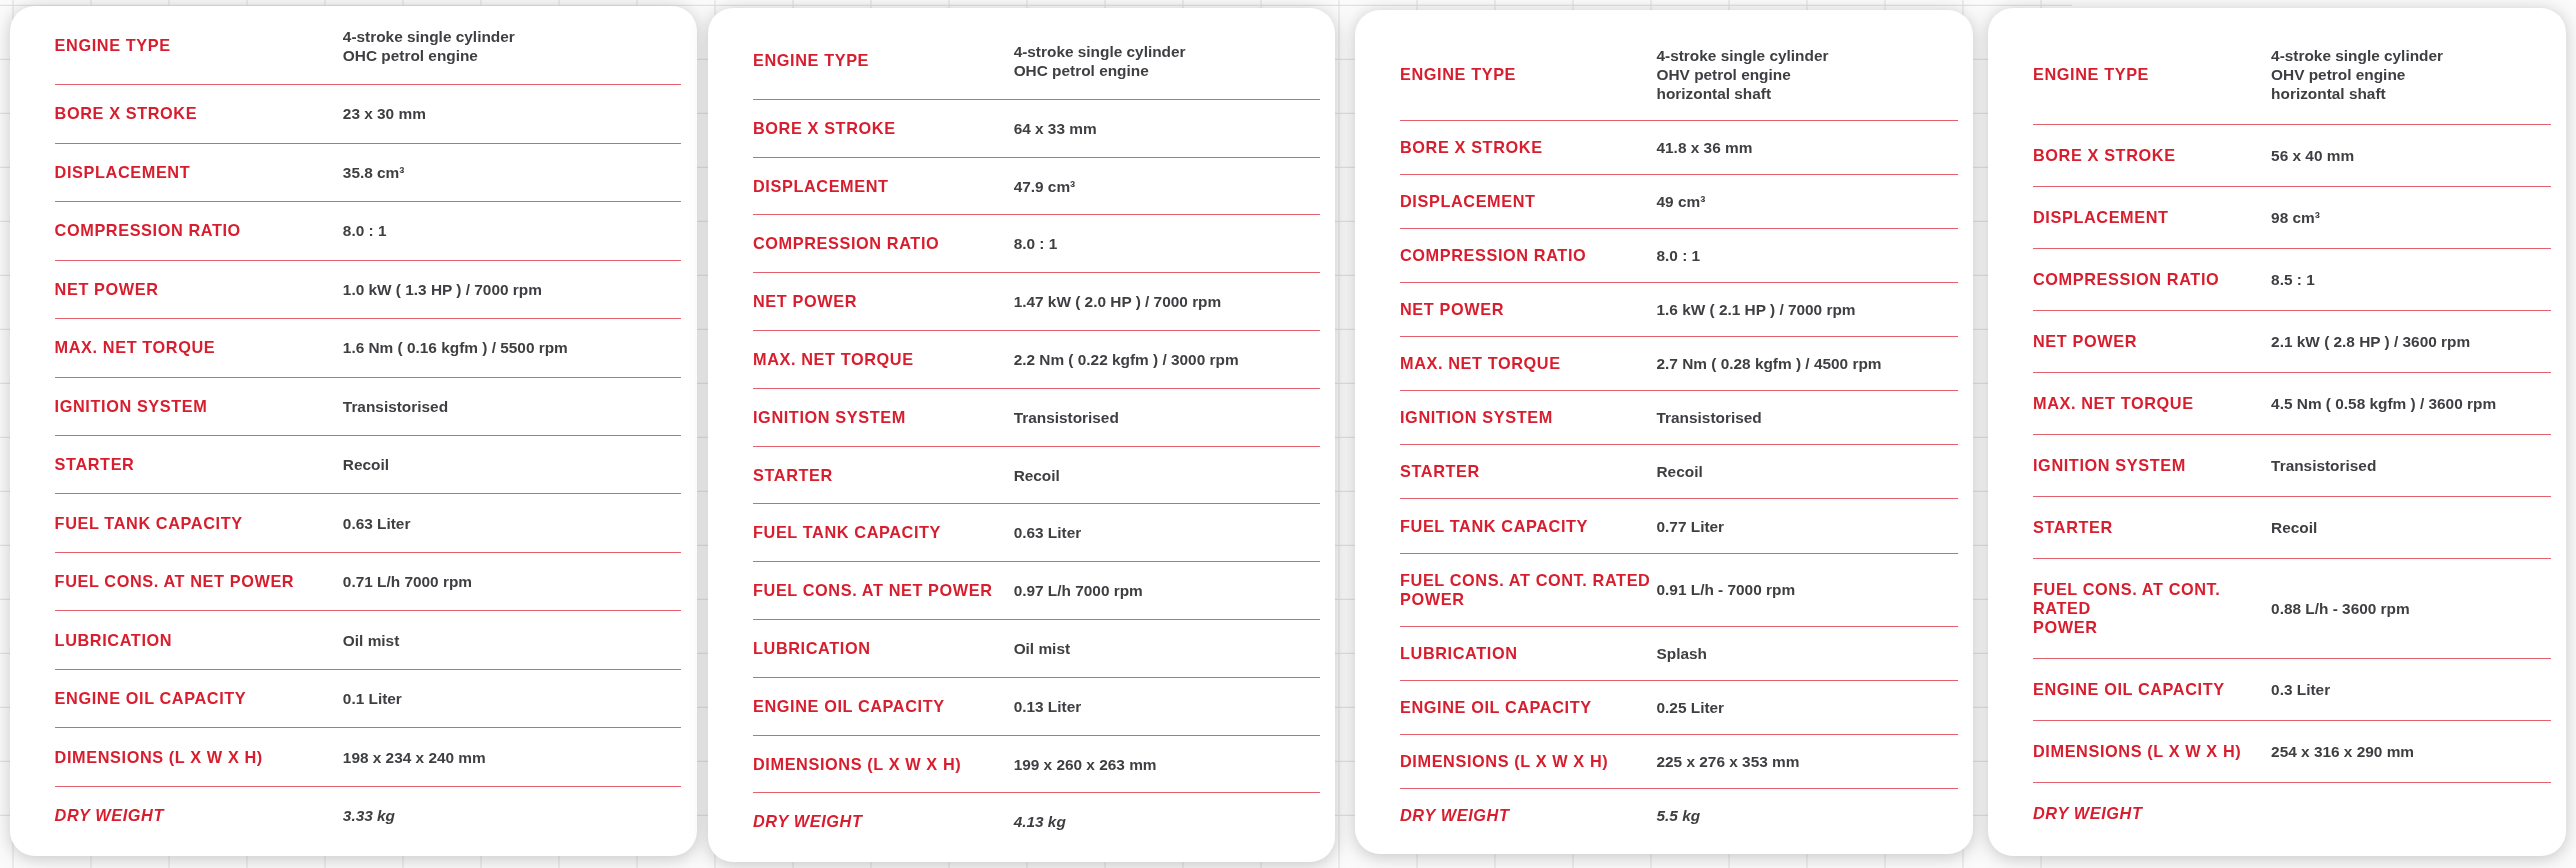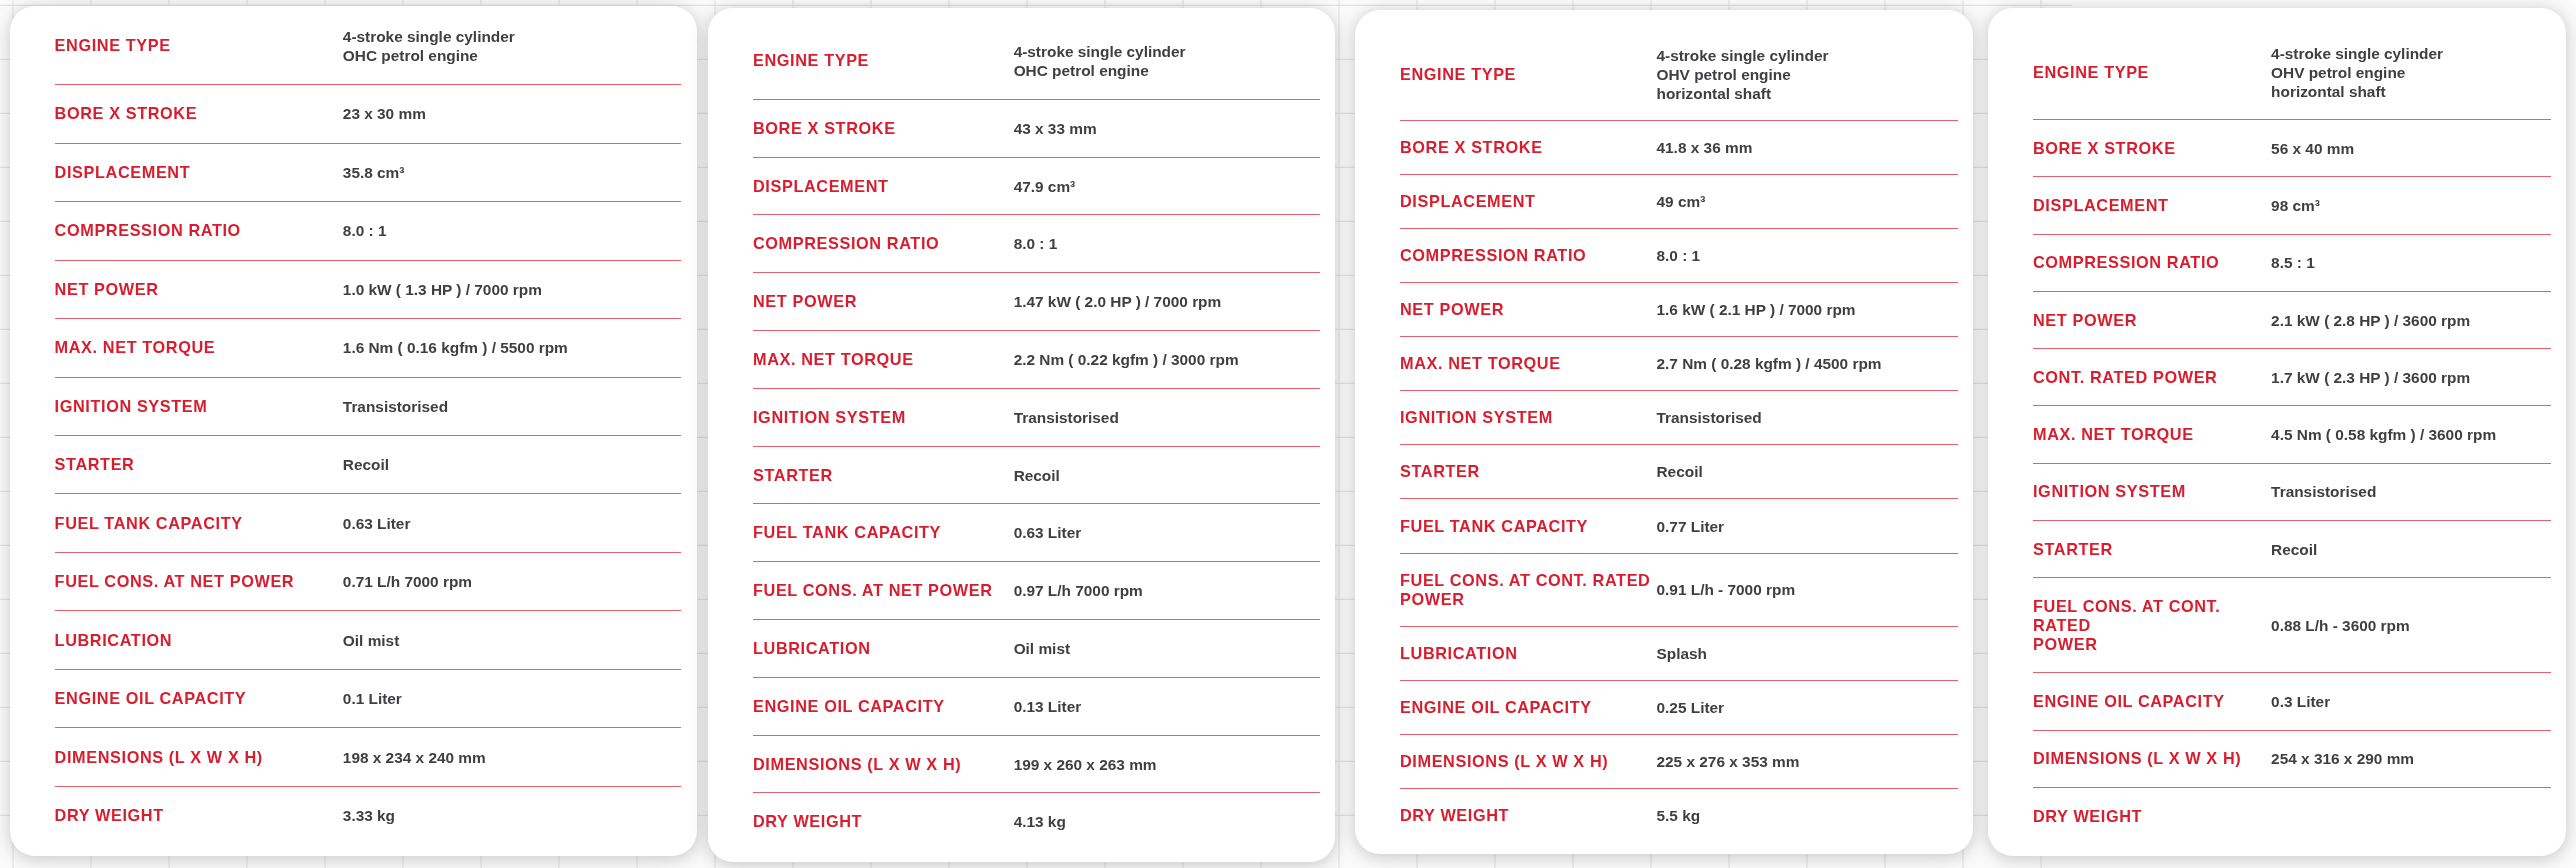--- a/index.html
+++ b/index.html
@@ -45,21 +45,21 @@
     height:100%;
   }
   .row{
     flex:1 1 auto;
     display:grid;
     grid-template-columns:46% 54%;
     align-items:center;
     border-bottom:1px solid var(--divider-color);
     padding:7.7px 0;
   }
-  .row:last-child{border-bottom:none;}
+  .row:last-child{border-bottom:none;font-style:italic;}
   .spec-label{
     color:var(--label-color);
     font-weight:700;
     font-size:16.3px;
     letter-spacing:0.6px;
     line-height:19px;
     text-transform:uppercase;
     white-space:pre-line;
   }
   .spec-value{
@@ -137,21 +137,21 @@
   </section>
   <section class="card">
     <div class="rows">
         <div class="row">
           <span class="spec-label">ENGINE TYPE</span>
           <span class="spec-value">4-stroke single cylinder
 OHC petrol engine</span>
         </div>
         <div class="row">
           <span class="spec-label">BORE X STROKE</span>
-          <span class="spec-value">43 x 33 mm</span>
+          <span class="spec-value">64 x 33 mm</span>
         </div>
         <div class="row">
           <span class="spec-label">DISPLACEMENT</span>
           <span class="spec-value">47.9 cm³</span>
         </div>
         <div class="row">
           <span class="spec-label">COMPRESSION RATIO</span>
           <span class="spec-value">8.0 : 1</span>
         </div>
         <div class="row">
@@ -275,24 +275,20 @@
           <span class="spec-label">DISPLACEMENT</span>
           <span class="spec-value">98 cm³</span>
         </div>
         <div class="row">
           <span class="spec-label">COMPRESSION RATIO</span>
           <span class="spec-value">8.5 : 1</span>
         </div>
         <div class="row">
           <span class="spec-label">NET POWER</span>
           <span class="spec-value">2.1 kW ( 2.8 HP ) / 3600 rpm</span>
-        </div>
-        <div class="row">
-          <span class="spec-label">CONT. RATED POWER</span>
-          <span class="spec-value">1.7 kW ( 2.3 HP ) / 3600 rpm</span>
         </div>
         <div class="row">
           <span class="spec-label">MAX. NET TORQUE</span>
           <span class="spec-value">4.5 Nm ( 0.58 kgfm ) / 3600 rpm</span>
         </div>
         <div class="row">
           <span class="spec-label">IGNITION SYSTEM</span>
           <span class="spec-value">Transistorised</span>
         </div>
         <div class="row">

